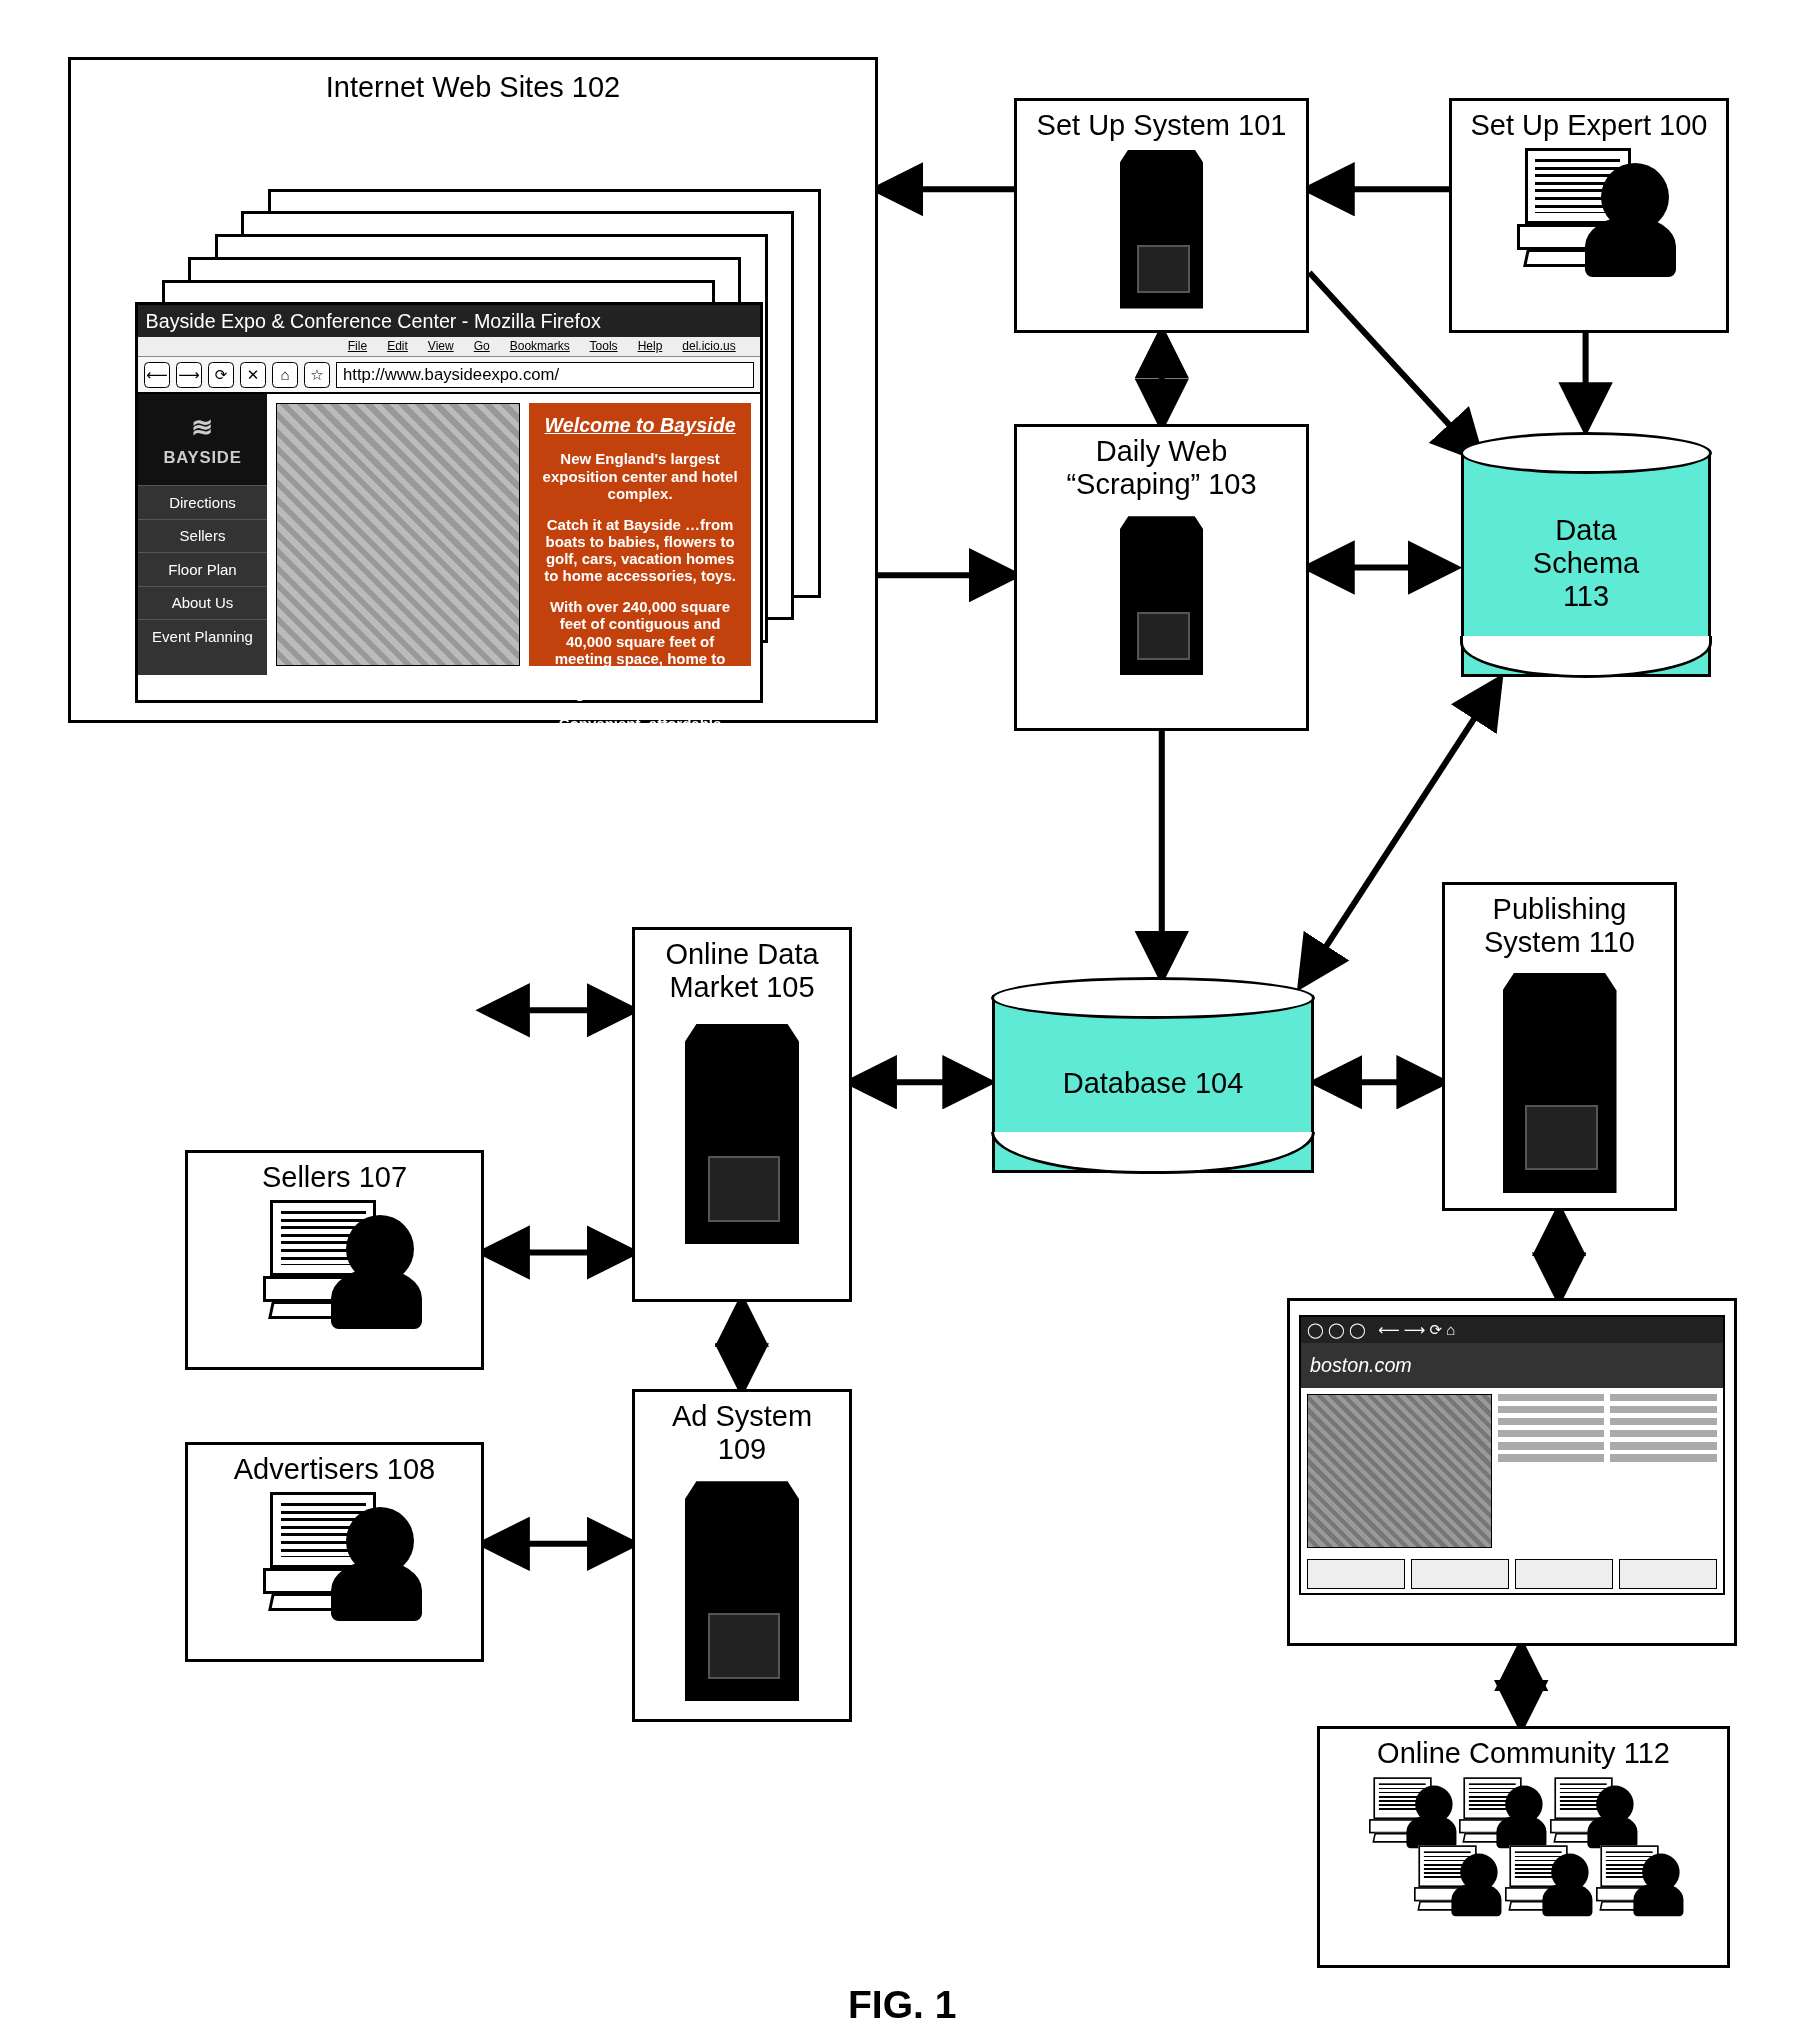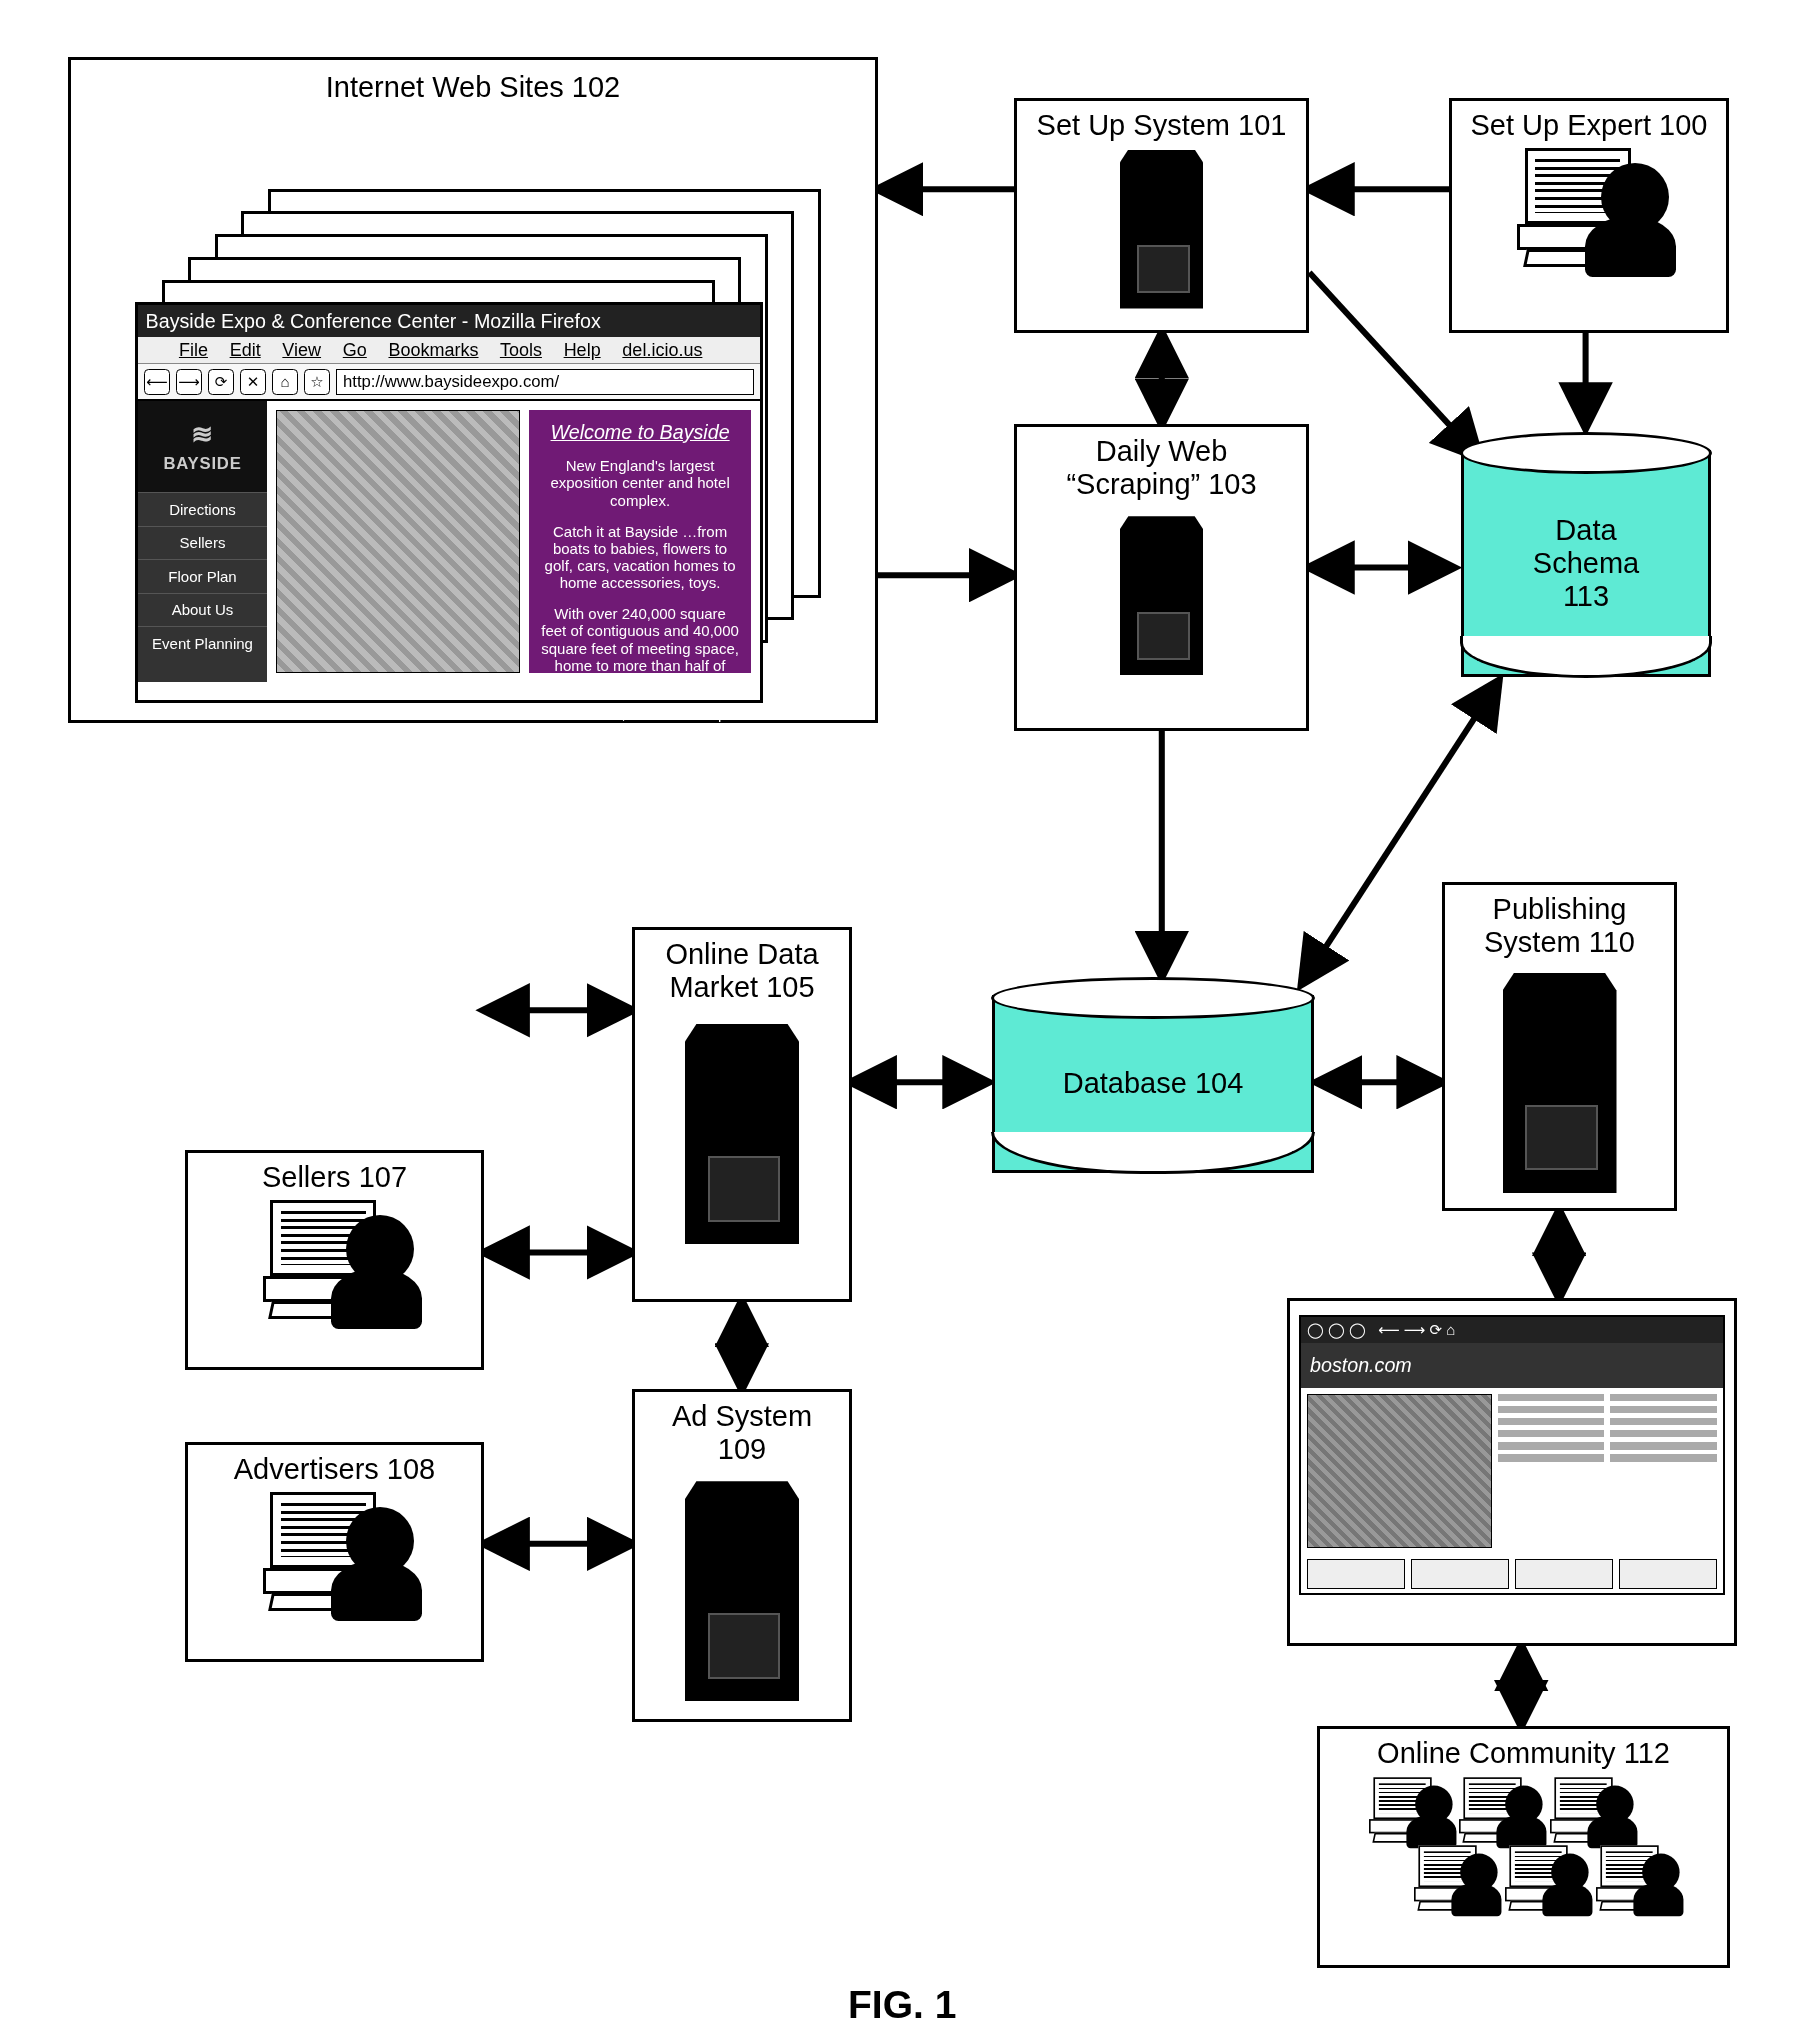--- a/index.html
+++ b/index.html
@@ -46,23 +46,23 @@
   }
   .browser-title {
     background: #222;
     color: #fff;
     font-size: 19.7px;
     padding: 4.5px 7.6px;
     text-align: left;
   }
   .browser-menu {
     background: #eee;
-    font-size: 18px;
+    font-size: 12px;
     padding: 3px 7.6px;
-    text-align: center;
+    text-align: right;
     border-bottom: 1.5px solid #888;
   }
   .browser-menu span { margin-right: 16.7px; text-decoration: underline; }
   .browser-tools {
     display: flex;
     align-items: center;
     padding: 4.5px 6px;
     gap: 6px;
     border-bottom: 2.3px solid #000;
     background:#f7f7f7;
@@ -92,22 +92,22 @@
   }
   .browser-main {
     flex:1; display:flex;
   }
   .main-img {
     flex:1; background:
       repeating-linear-gradient(45deg,#bbb 0 6px,#999 6px 12px);
     margin:9px; border:1.5px solid #000;
   }
   .main-text {
-    width: 45%; background:#701a75; color:#fff; padding:10.6px; font-size:15px;
-    display:flex; flex-direction:column; gap:13.6px; margin:9px 9px 9px 0;
+    width: 45%; background:#c2410c; color:#fff; padding:10.6px; font-size:15px;
+    display:flex; flex-direction:column; gap:13.6px; margin:9px 9px 9px 0;font-weight:bold;
   }
   .main-text .hd { font-size:19.7px; font-style:italic; text-decoration:underline; }
   .tower {
     width: 83px; height: 159px; margin: 7.6px auto 0;
     position: relative;
   }
   .tower::before {
     content:""; position:absolute; inset:0; background:#000;
     clip-path: polygon(10% 0,90% 0,100% 8%,100% 100%,0 100%,0 8%);
   }

